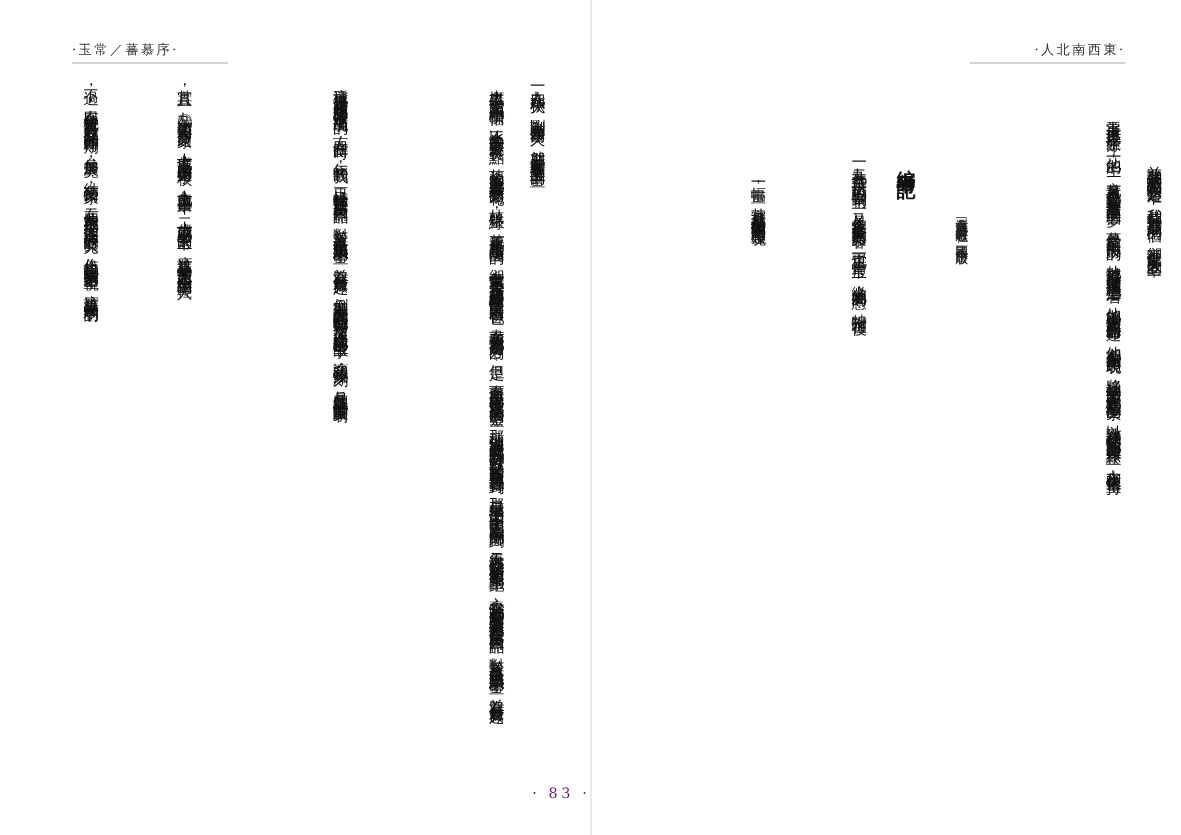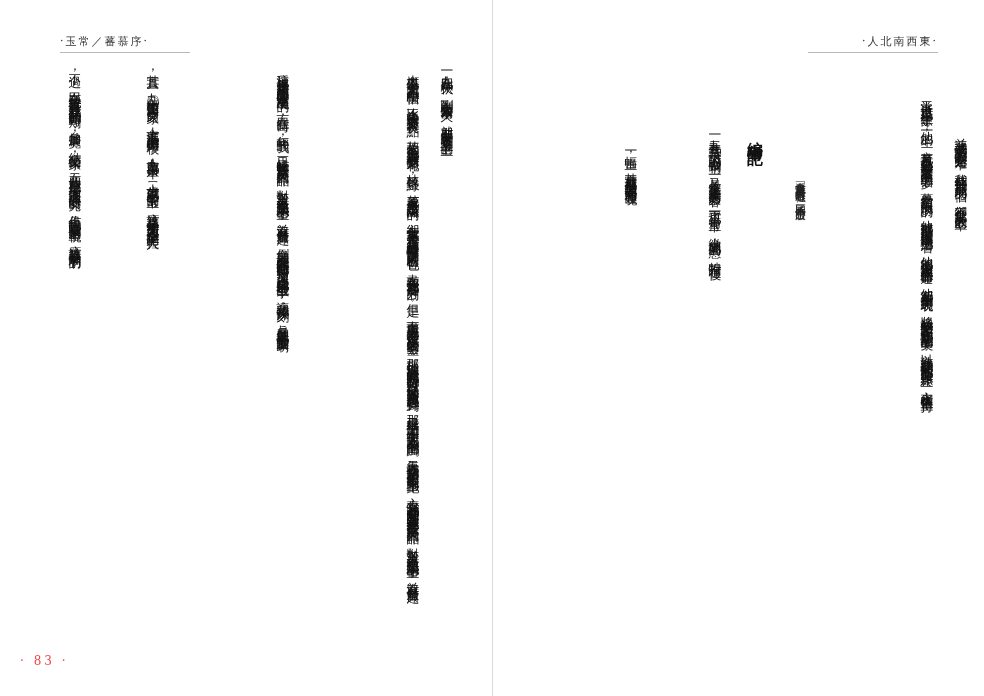--- a/index.html
+++ b/index.html
@@ -53,25 +53,24 @@
     position: absolute;
     height: 1px;
     background: #b9b9b9;
   }
 
   
   .folio {
     position: absolute;
     bottom: 28px;
     width: 100%;
-    text-align: left;
+    text-align: right;
     font-size: 12px;
     letter-spacing: 3px;
-    color: #ef4444;
-    margin-left: 20px;
+    color: #701a75;
   }
 
   .colwrap {
     position: absolute;
     top: 64px;
     height: 566px;
   }
   .colwrap-left  { left: 34px;  width: 426px; }
   .colwrap-right { left: 26px;  width: 440px; }
 

